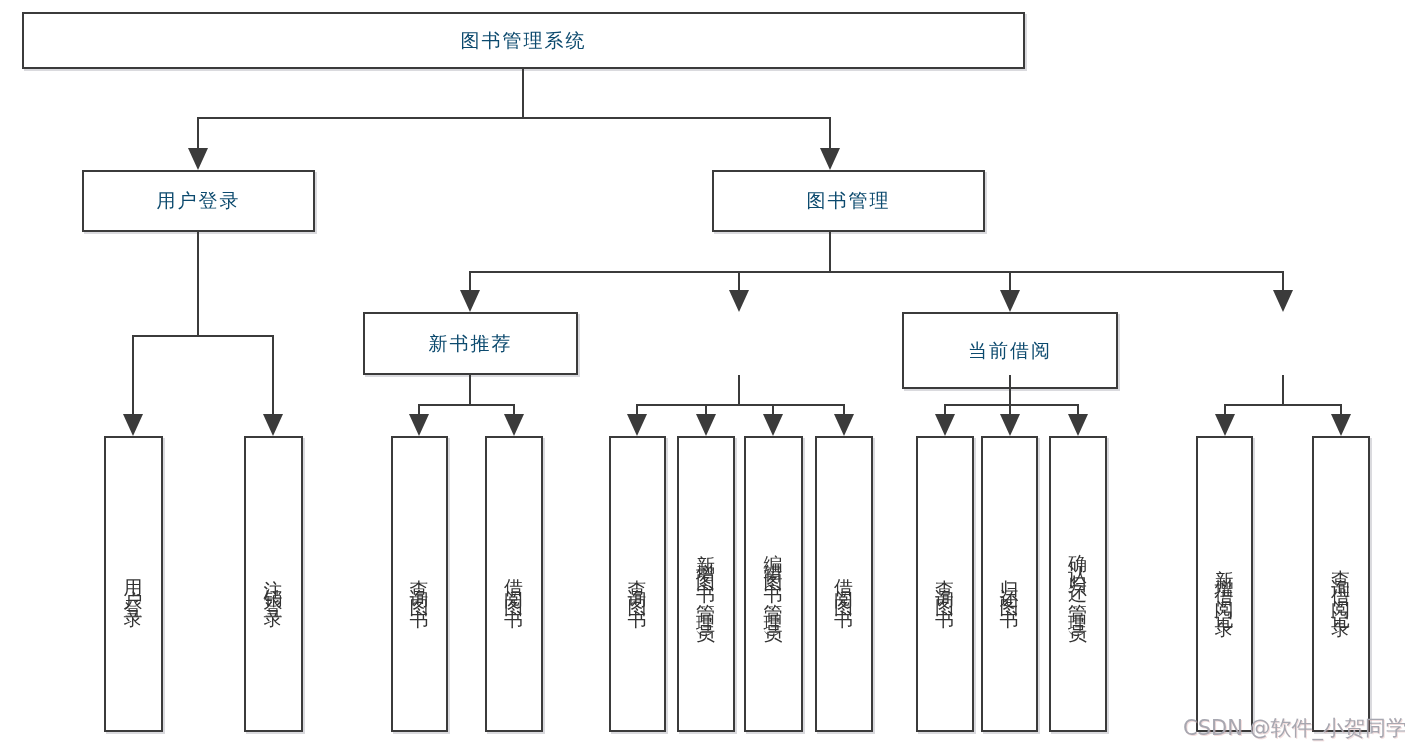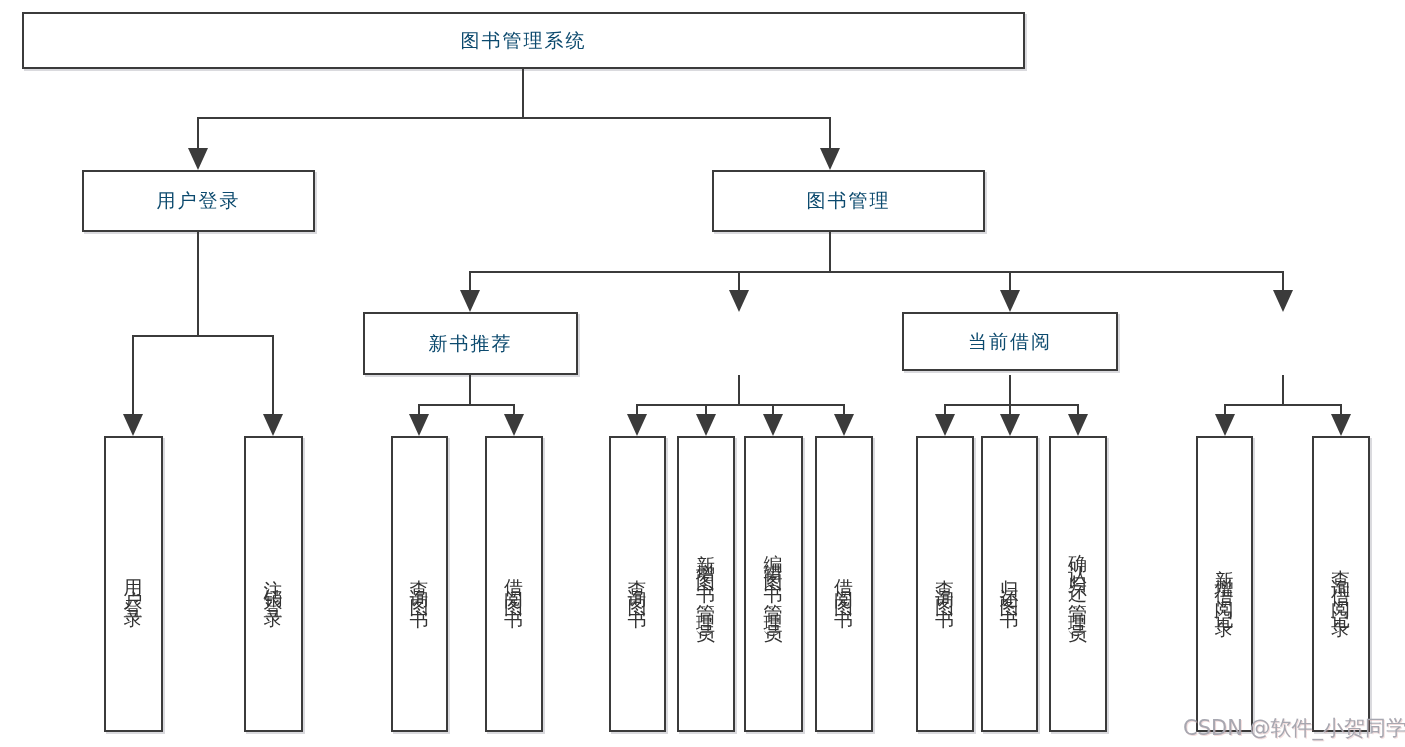--- a/index.html
+++ b/index.html
@@ -100,21 +100,21 @@
   <div class="vl" style="left:738px;  top:271px; height:23px;"></div>
   <div class="ah" style="left:729px;  top:290px;"></div>
   <div class="vl" style="left:1009px; top:271px; height:23px;"></div>
   <div class="ah" style="left:1000px; top:290px;"></div>
   <div class="vl" style="left:1282px; top:271px; height:23px;"></div>
   <div class="ah" style="left:1273px; top:290px;"></div>
 
   <div class="box h" style="left:363px; top:312px; width:215px; height:63px;">
     <span>新书推荐</span>
   </div>
-  <div class="box h" style="left:902px; top:312px; width:216px; height:59px;">
+  <div class="box h" style="left:902px; top:312px; width:216px; height:77px;">
     <span>当前借阅</span>
   </div>
 
   <div class="vl" style="left:469px; top:375px; height:31px;"></div>
   <div class="hl" style="left:419px; top:404px; width:96px;"></div>
   <div class="vl" style="left:418px; top:404px; height:14px;"></div>
   <div class="ah" style="left:409px; top:414px;"></div>
   <div class="vl" style="left:513px; top:404px; height:14px;"></div>
   <div class="ah" style="left:504px; top:414px;"></div>
 

